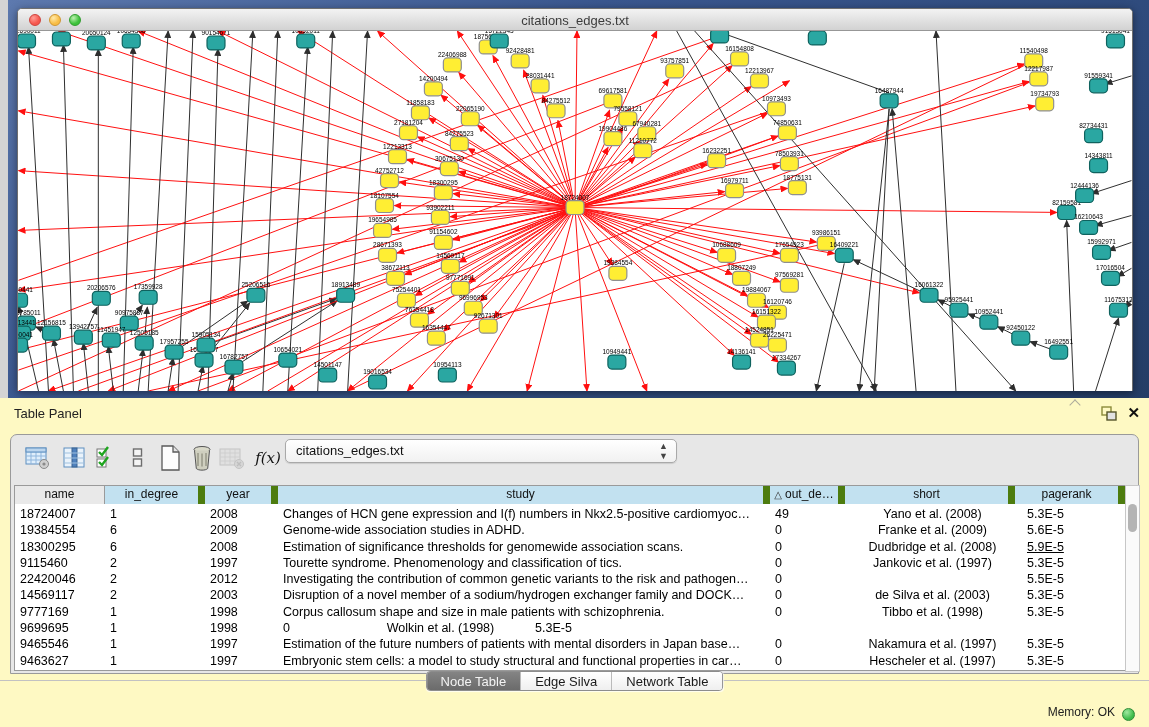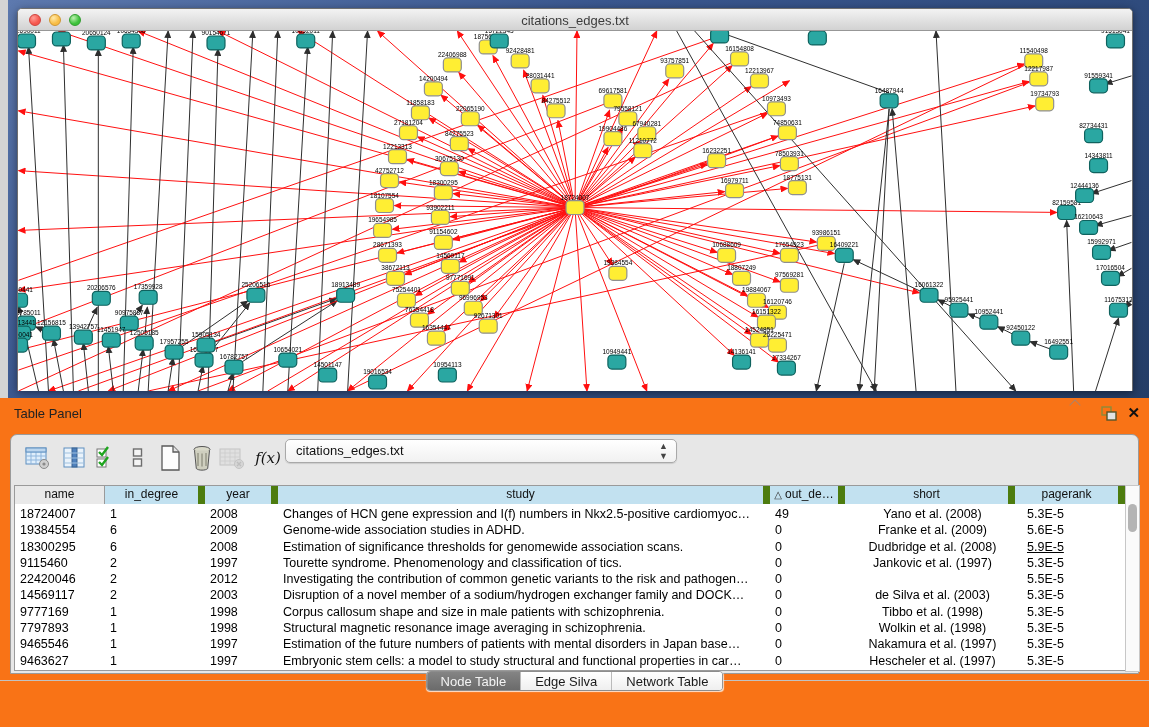--- a/index.html
+++ b/index.html
@@ -14,21 +14,21 @@
   .titlebar { position:relative; height:22px; border-radius:4px 4px 0 0;
     background:linear-gradient(#f3f3f3,#d2d2d2); border-bottom:1px solid #979797; }
   .title-text { position:absolute; left:0; right:0; top:4px; text-align:center; font-size:13px; color:#3c3c3c; }
   .tl { position:absolute; top:5px; width:12px; height:12px; border-radius:50%; }
   .tl.red { left:11px; background:radial-gradient(circle at 35% 30%,#ff9d96,#f6574e 60%); border:1px solid #cf423c; }
   .tl.yel { left:31px; background:radial-gradient(circle at 35% 30%,#ffe9a8,#f8bd44 60%); border:1px solid #d0962f; }
   .tl.grn { left:51px; background:radial-gradient(circle at 35% 30%,#bdf0b0,#3dc23b 60%); border:1px solid #2f9e2d; }
   .canvas-wrap { position:relative; width:1114px; height:360px; background:#fff; overflow:hidden; }
 
   
-  .table-panel { position:absolute; left:0; top:398px; width:1149px; height:329px; background:#f97316; }
+  .table-panel { position:absolute; left:0; top:398px; width:1149px; height:329px; background:#fef9c3; }
   .tp-header { position:relative; height:32px; }
   .tp-title { position:absolute; left:14px; top:8px; font-size:13px; color:#222; }
   .tp-float { position:absolute; right:32px; top:8px; width:16px; height:15px; cursor:pointer; }
   .tp-close { position:absolute; right:9px; top:6px; font-size:15px; font-weight:bold; color:#111; cursor:pointer; }
   .tp-resize { position:absolute; right:70px; top:3px; width:8px; height:8px; border-left:1px solid #8a8a8a; border-top:1px solid #8a8a8a; transform:rotate(45deg); opacity:.7; }
 
   .tp-inner { position:absolute; left:10px; top:36px; width:1129px; height:240px;
     background:#e7e7e7; border:1px solid #9a9a9a; border-radius:7px 7px 0 0; border-bottom:1px solid #9a9a9a; }
 
   .toolbar { position:absolute; left:4px; top:6px; height:36px; width:1100px; }
@@ -807,24 +807,23 @@
           <div class="trow">
             <div class="tcell" style="width: 90px;">9777169</div>
             <div class="tcell" style="width: 100px;">1</div>
             <div class="tcell" style="width: 73px;">1998</div>
             <div class="tcell" style="width: 492px;">Corpus callosum shape and size in male patients with schizophrenia.</div>
             <div class="tcell" style="width: 75px;">0</div>
             <div class="tcell" style="width: 170px; text-align: center;">Tibbo et al. (1998)</div>
             <div class="tcell" style="width: 110px; padding-left: 12px;">5.3E-5</div>
           </div>
           <div class="trow">
-            <div class="tcell" style="width: 90px;">7797893</div>
+            <div class="tcell" style="width: 90px;">9699695</div>
             <div class="tcell" style="width: 100px;">1</div>
             <div class="tcell" style="width: 73px;">1998</div>
-            <div class="tcell" style="width: 492px;">Structural magnetic resonance image averaging in schizophrenia.</div>
             <div class="tcell" style="width: 75px;">0</div>
             <div class="tcell" style="width: 170px; text-align: center;">Wolkin et al. (1998)</div>
             <div class="tcell" style="width: 110px; padding-left: 12px;">5.3E-5</div>
           </div>
           <div class="trow">
             <div class="tcell" style="width: 90px;">9465546</div>
             <div class="tcell" style="width: 100px;">1</div>
             <div class="tcell" style="width: 73px;">1997</div>
             <div class="tcell" style="width: 492px;">Estimation of the future numbers of patients with mental disorders in Japan base…</div>
             <div class="tcell" style="width: 75px;">0</div>
@@ -847,13 +846,17 @@
     </div>
   </div>
 
   <div class="tabs-line"></div>
   <div class="tabs" id="tabs">
       <div class="tab active">Node Table</div>
       <div class="tab">Edge Silva</div>
       <div class="tab">Network Table</div>
     </div>
 
+  <div class="statusbar">
+    <span class="mem-label">Memory: OK</span>
+    <span class="mem-dot"></span>
+  </div>
 </div>
 
 </body></html>

